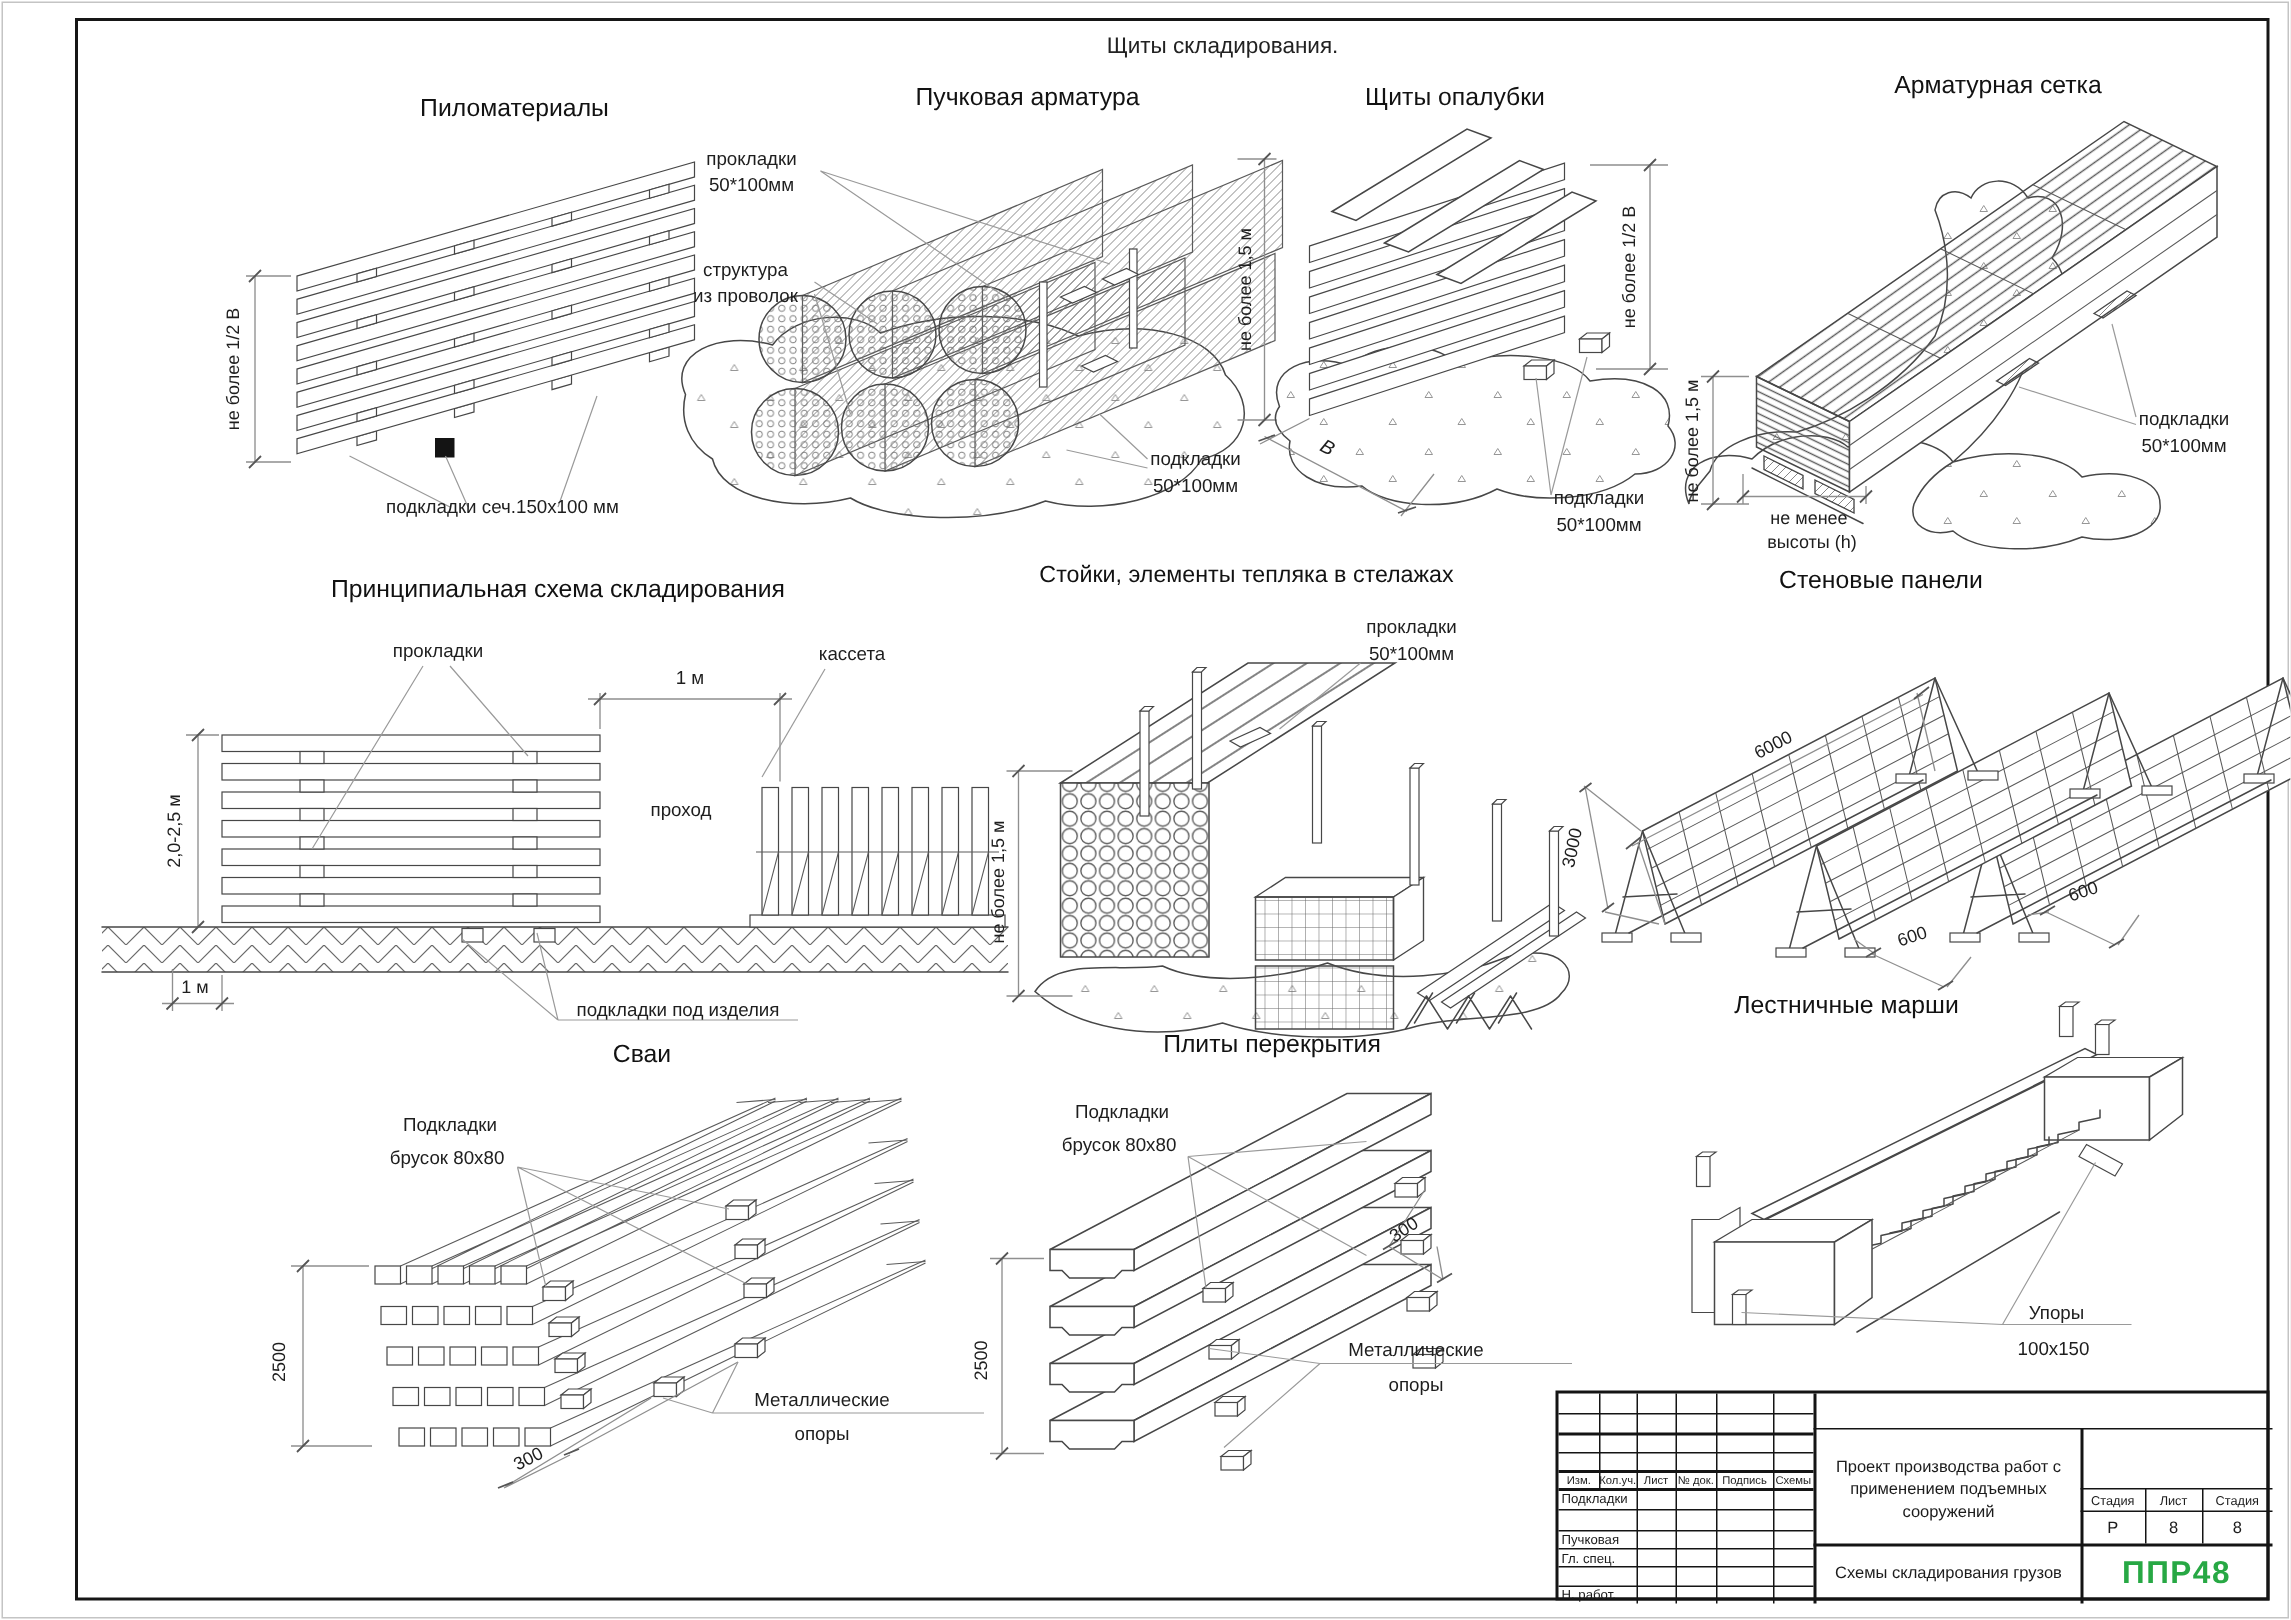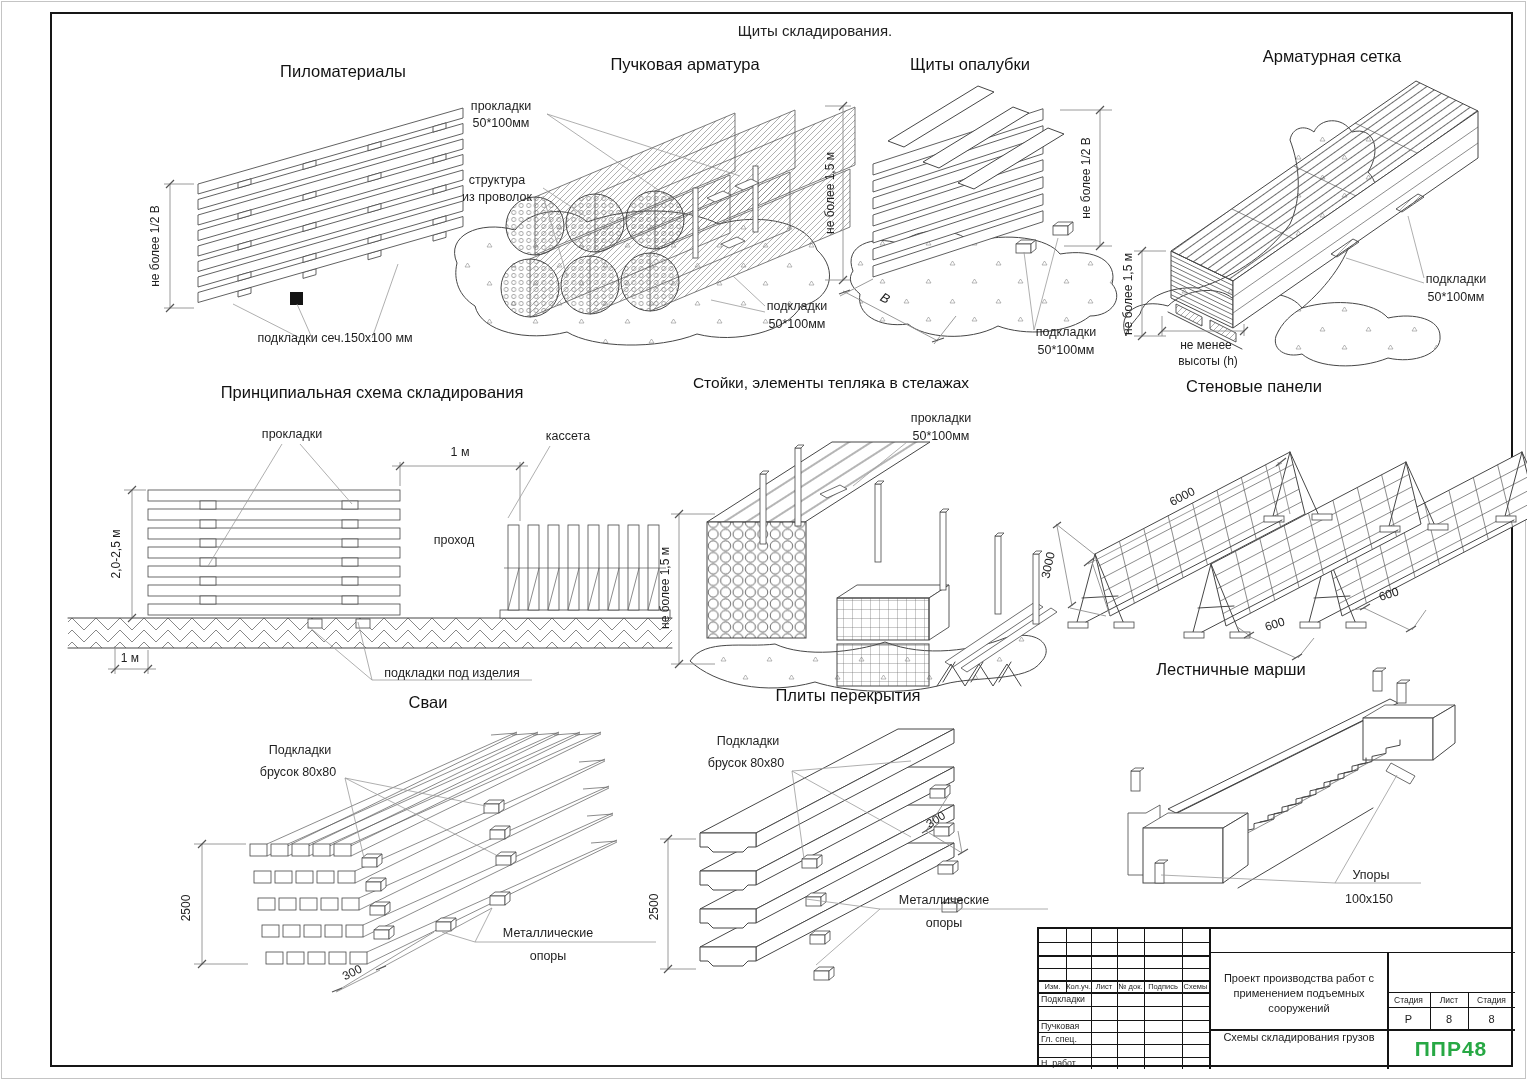--- a/index.html
+++ b/index.html
@@ -541,16 +541,16 @@
     <div class="cell rowlbl" style="left:2px;top:105px;width:64px">Гл. спец.</div>
     <div class="cell rowlbl" style="left:2px;top:129px;width:64px">Н. работ.</div>
 
     <div class="cell proj" style="left:175px;top:42px;width:170px">Проект производства работ с применением подъемных сооружений</div>
     <div class="cell stagehdr" style="left:348px;top:66px;width:43px">Стадия</div>
     <div class="cell stagehdr" style="left:391px;top:66px;width:38px">Лист</div>
     <div class="cell stagehdr" style="left:429px;top:66px;width:47px">Стадия</div>
     <div class="cell stageval" style="left:348px;top:84px;width:43px">Р</div>
     <div class="cell stageval" style="left:391px;top:84px;width:38px">8</div>
     <div class="cell stageval" style="left:429px;top:84px;width:47px">8</div>
-    <div class="cell docname" style="left:175px;top:102px;width:170px">Схемы складирования грузов</div>
+    <div class="cell docname" style="left:175px;top:114px;width:170px">Схемы складирования грузов</div>
     <div class="cell logo" style="left:350px;top:108px;width:124px;color:#27a844">ППР48</div>
   </div>
 </div>
 
 </body></html>

